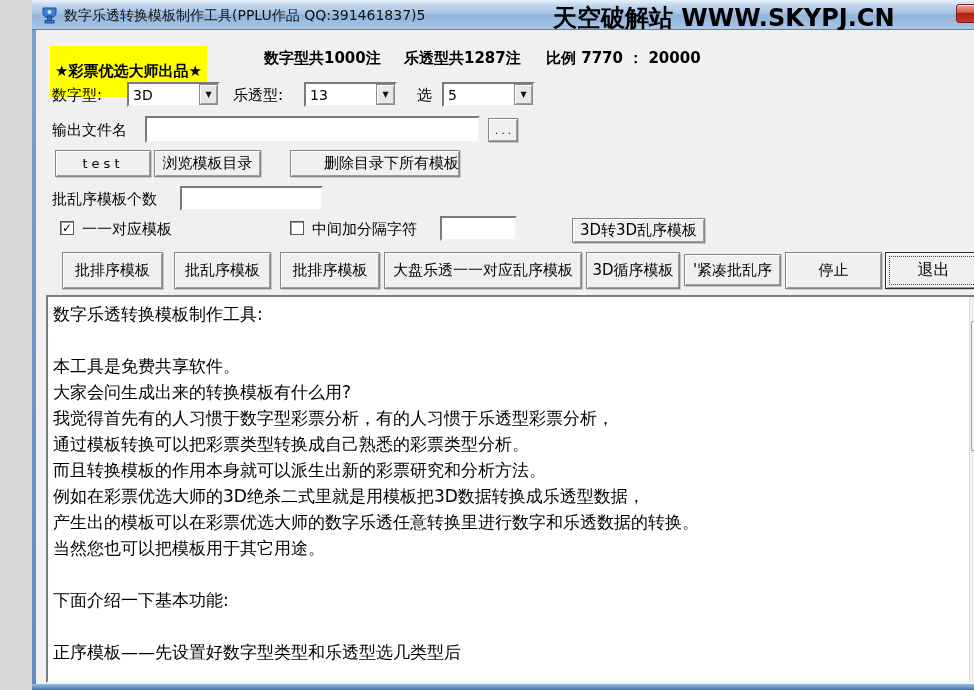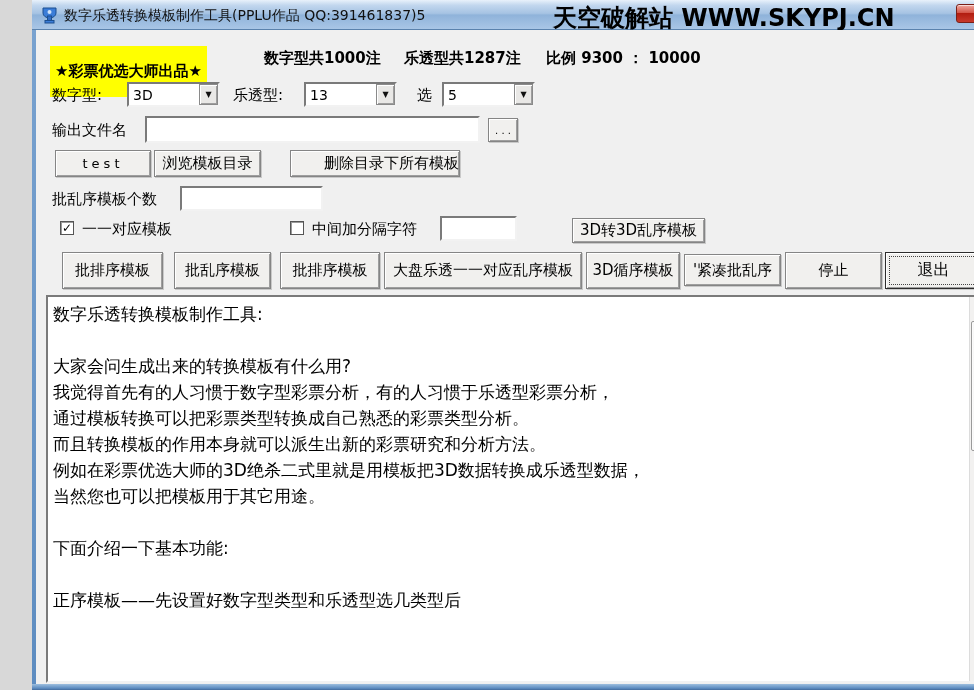--- a/index.html
+++ b/index.html
@@ -75,21 +75,21 @@
     <div class="close-btn">
       <span>✕</span>
     </div>
   </div>
 
   <div class="client">
 
     <span class="abs brand" style="left:14px; top:16px;">★彩票优选大师出品★</span>
     <span class="abs stats" style="left:228px; top:19px;">数字型共1000注</span>
     <span class="abs stats" style="left:368px; top:19px;">乐透型共1287注</span>
-    <span class="abs stats" style="left:510px; top:19px;">比例 9300 ： 10000</span>
+    <span class="abs stats" style="left:510px; top:19px;">比例 7770 ： 20000</span>
 
     <span class="abs lbl" style="left:16px; top:56px;">数字型:</span>
     <div class="abs combo sunken" style="left:91px; top:52px; width:93px; height:25px;">
       <span class="val">3D</span>
       <span class="drop">▼</span>
     </div>
     <span class="abs lbl" style="left:197px; top:56px;">乐透型:</span>
     <div class="abs combo sunken" style="left:268px; top:52px; width:93px; height:25px;">
       <span class="val">13</span>
       <span class="drop">▼</span>
@@ -154,25 +154,27 @@
         <span>停止</span>
       </div>
     <div class="abs btn default" style="left:849px; top:222px; width:97px; height:37px;">
         <span>退出</span>
       </div>
 
     <div class="abs textarea">
       <div class="text-content">
           <div class="tline">数字乐透转换模板制作工具:</div>
           <div class="tline">&nbsp;</div>
+          <div class="tline">本工具是免费共享软件。</div>
           <div class="tline">大家会问生成出来的转换模板有什么用?</div>
           <div class="tline">我觉得首先有的人习惯于数字型彩票分析，有的人习惯于乐透型彩票分析，</div>
           <div class="tline">通过模板转换可以把彩票类型转换成自己熟悉的彩票类型分析。</div>
           <div class="tline">而且转换模板的作用本身就可以派生出新的彩票研究和分析方法。</div>
           <div class="tline">例如在彩票优选大师的3D绝杀二式里就是用模板把3D数据转换成乐透型数据，</div>
+          <div class="tline">产生出的模板可以在彩票优选大师的数字乐透任意转换里进行数字和乐透数据的转换。</div>
           <div class="tline">当然您也可以把模板用于其它用途。</div>
           <div class="tline">&nbsp;</div>
           <div class="tline">下面介绍一下基本功能:</div>
           <div class="tline">&nbsp;</div>
           <div class="tline">正序模板——先设置好数字型类型和乐透型选几类型后</div>
         </div>
       <div class="vscroll">
         <div class="sb-btn sb-up">
           <span>▲</span>
         </div>

